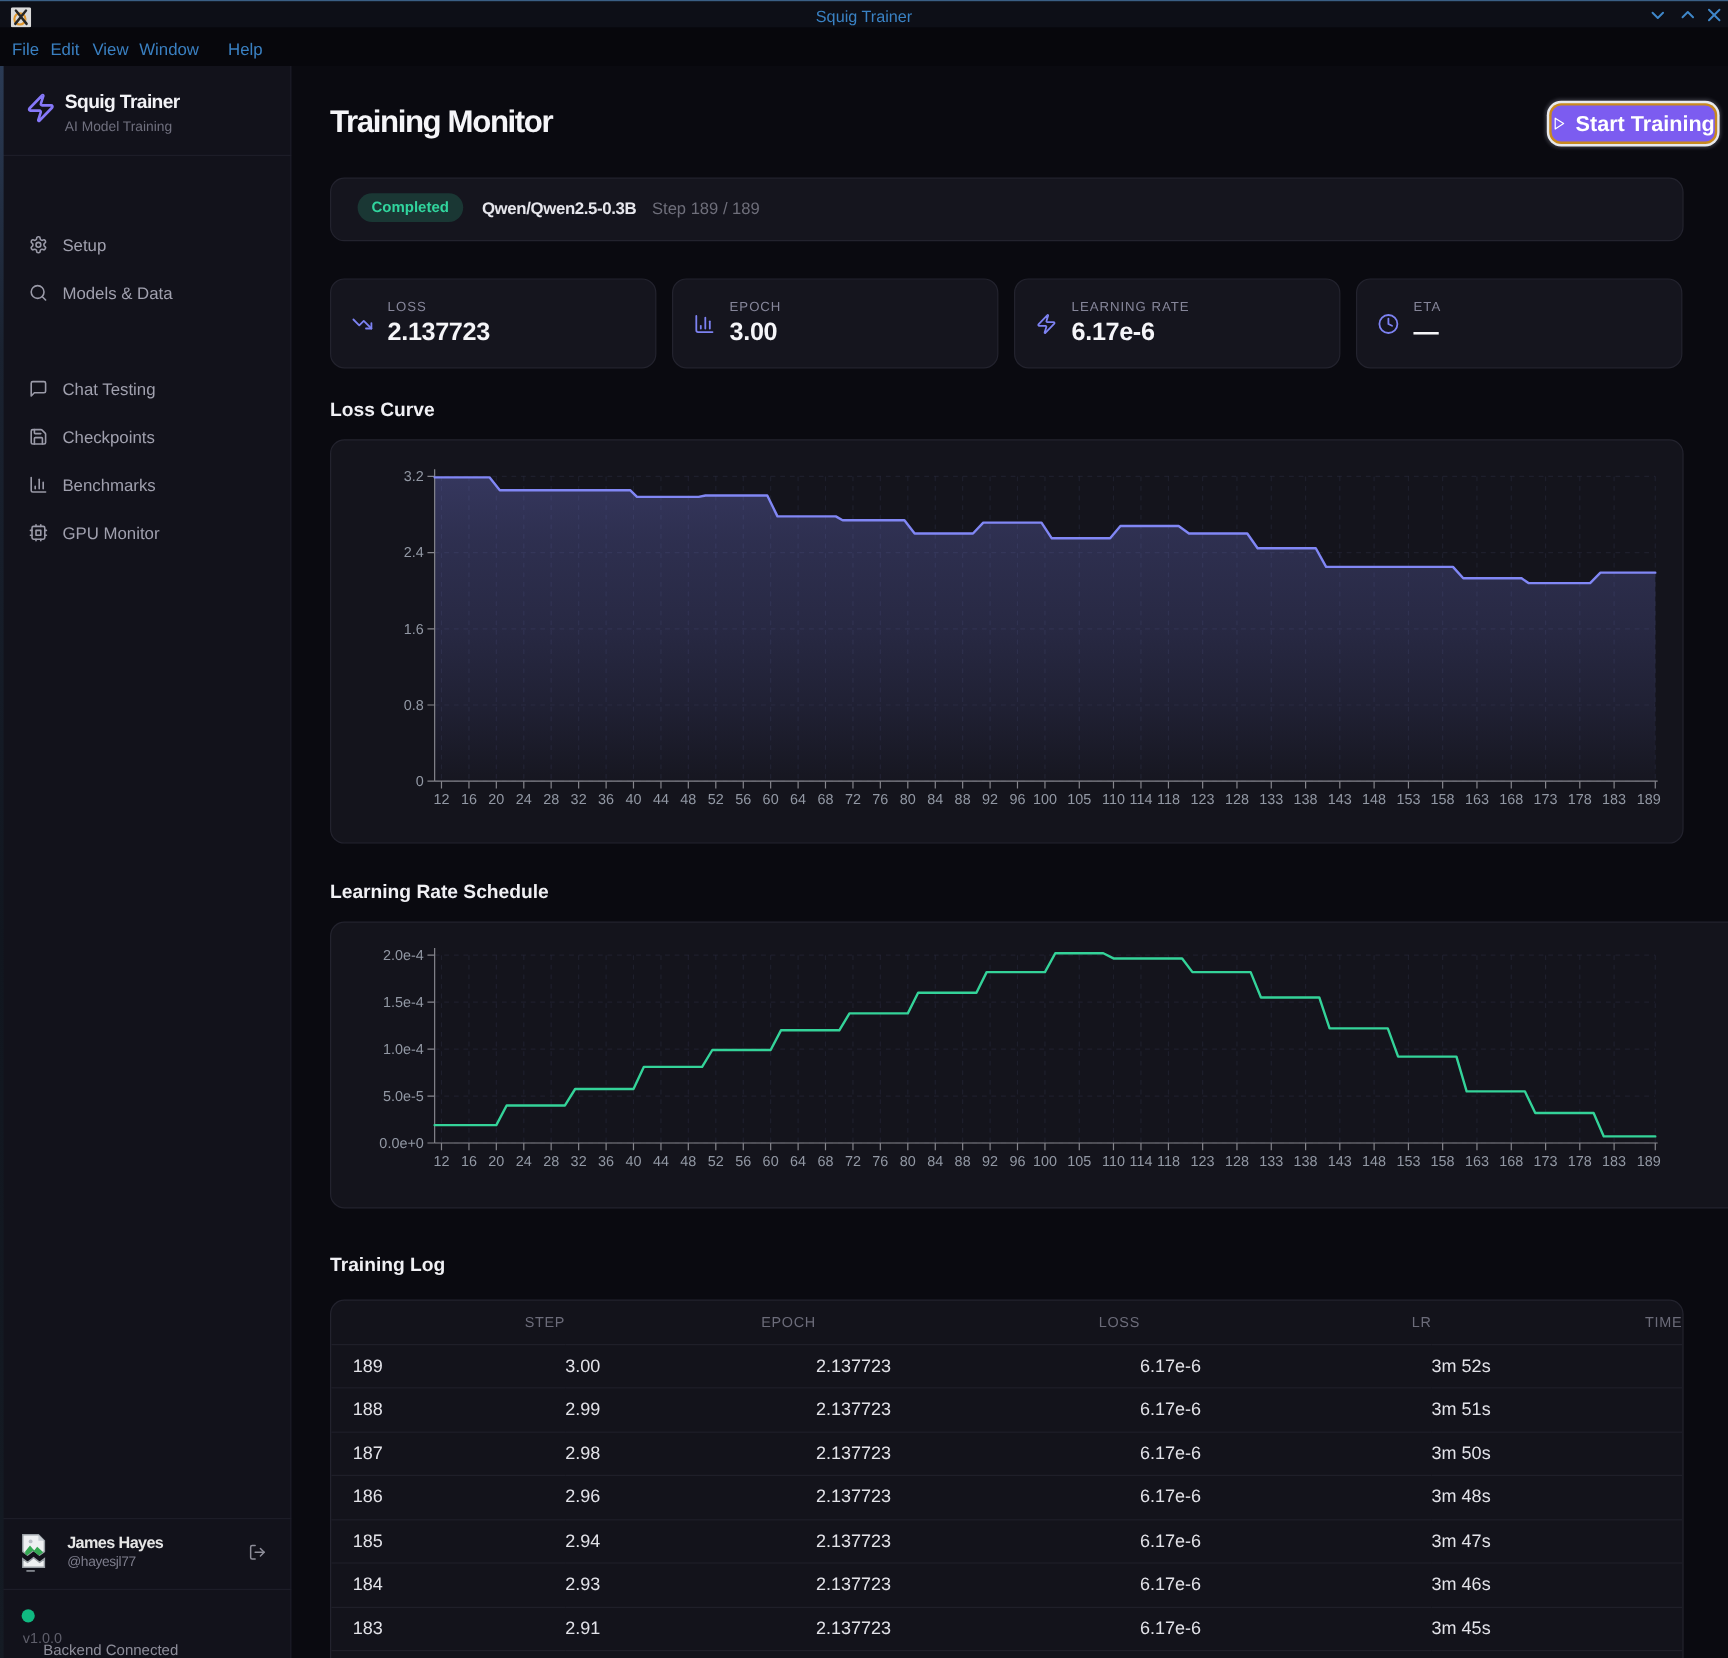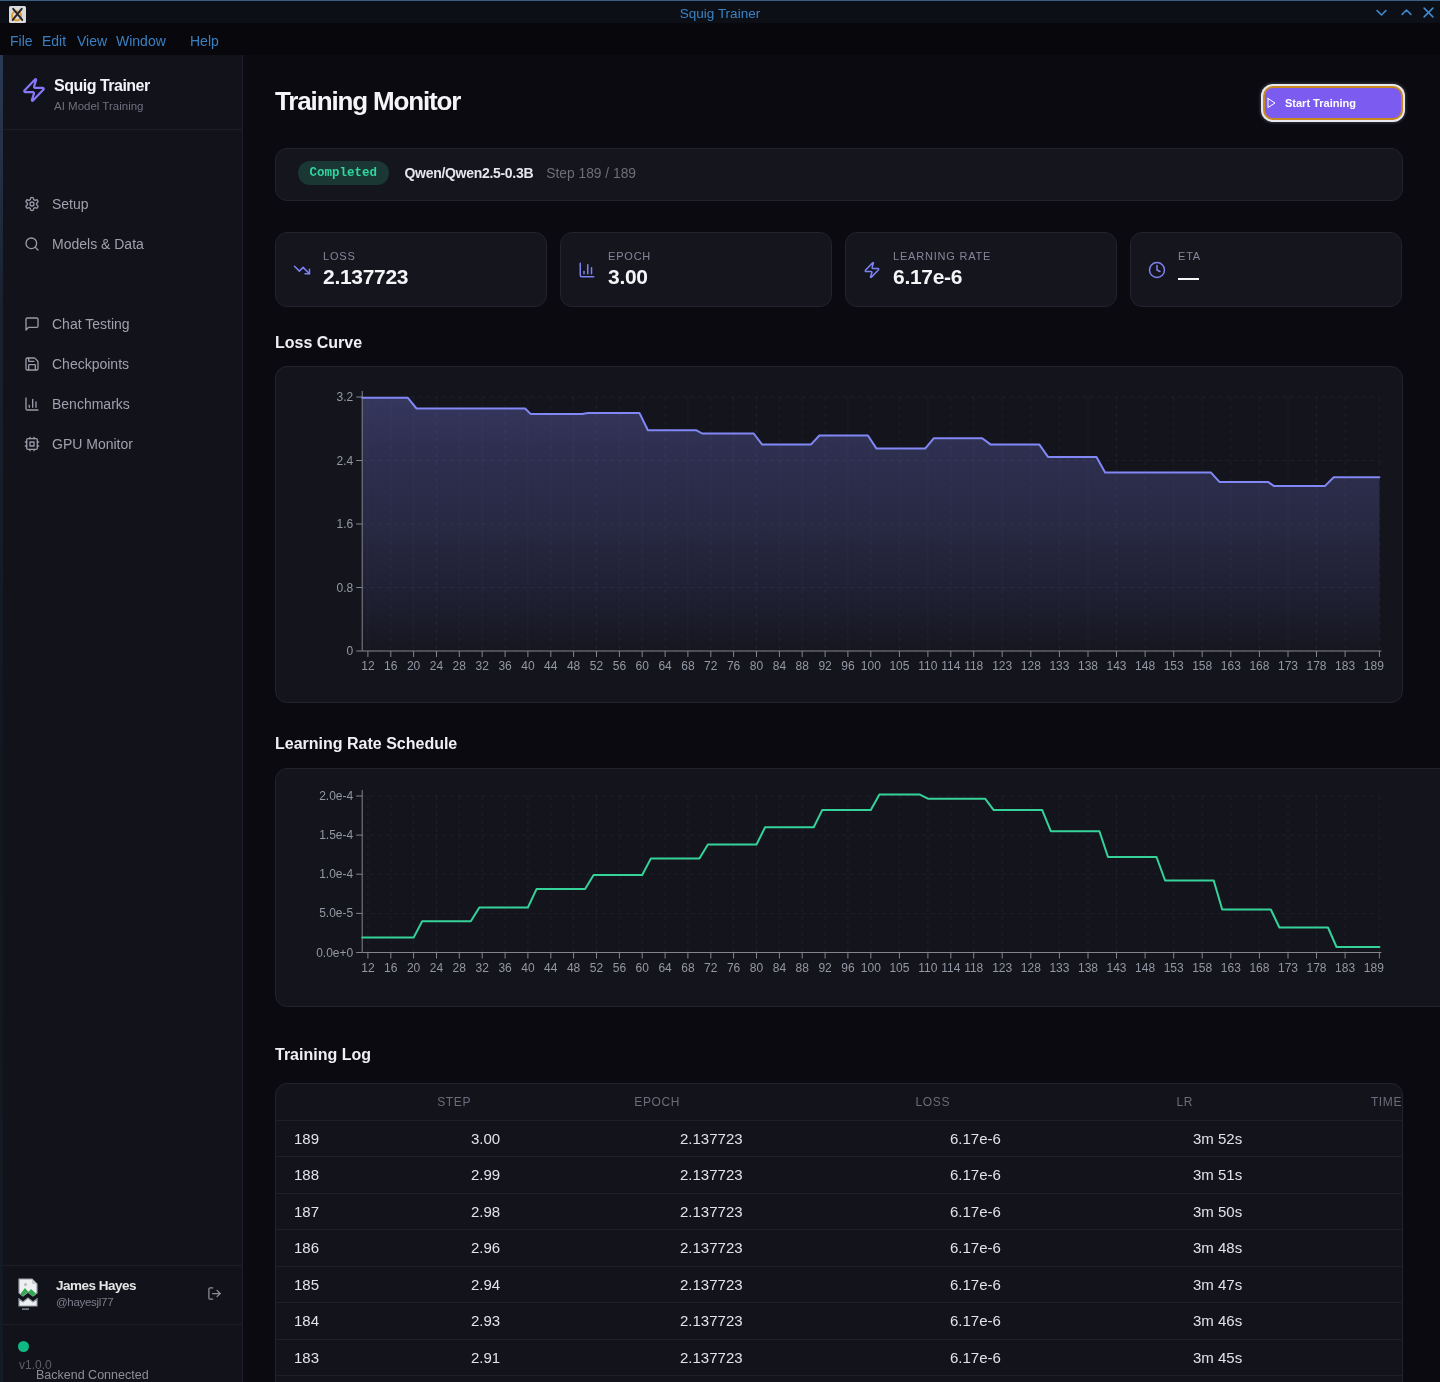--- a/index.html
+++ b/index.html
@@ -26,28 +26,28 @@
 .nico { width:16px; height:16px; display:flex; }
 .nlab { margin-left:12px; font-size:14px; color:#a0a0ae; }
 .nav.sel .nlab { color:#8d8df5; }
 .uname { position:absolute; left:56px; top:1223px; font-size:13.5px; font-weight:bold; color:#e5e5e5; letter-spacing:-0.5px; }
 .uhandle { position:absolute; left:56px; top:1241px; font-size:11.5px; color:#7d7d8c; letter-spacing:-0.3px; }
 .dot { position:absolute; left:18px; top:1286px; width:11px; height:11px; border-radius:50%; background:#10b981; }
 .backend { position:absolute; left:36px; top:1285px; font-size:12.5px; color:#8e8e9a;margin-top:28px; }
 .ver { position:absolute; left:19px; top:1303px; font-size:12px; color:#5f5f6b; }
 #main { position:absolute; left:243px; top:55px; width:1197px; height:1327px; background:#0a0a10; }
 h1 { position:absolute; left:275px; top:86px; font-size:26px; font-weight:bold; color:#f5f5f8; letter-spacing:-1.15px; }
-#startbtn { position:absolute; left:1265px; top:88px; width:136px; height:30px; border-radius:8px;
+#startbtn { position:absolute; left:1293px; top:88px; width:136px; height:30px; border-radius:8px;
   background:#7c5cf0; display:flex; align-items:center; justify-content:flex-start; gap:8px;
   box-shadow:0 0 0 2px #c8891f, 0 0 0 4px #e7e9ee, 0 0 3px 5px rgba(215,215,230,0.22);
-  color:#fff; font-size:11px; font-weight:600; }
+  color:#fff; font-size:18px; font-weight:600; }
 .card { position:absolute; background:#15151e; border:1px solid #23232e; border-radius:12px; }
 #statusc { left:275px; top:148px; width:1128px; height:53px; display:flex; align-items:center; padding-bottom:3px; }
 .pill { margin-left:22px; background:rgba(52,211,153,0.18); color:#31d59e; font-size:12.5px;
-  font-weight:600; padding:5px 11.5px; border-radius:999px;font-family:Liberation Mono, monospace; }
+  font-weight:600; padding:5px 11.5px; border-radius:999px; }
 .model { margin-left:16px; font-size:14px; font-weight:bold; color:#e6e6ec; letter-spacing:-0.3px; }
 .stept { margin-left:13px; font-size:13.8px; color:#6e6e7a; }
 .scard { position:absolute; top:232px; width:272px; height:75px; background:#15151e;
   border:1px solid #23232e; border-radius:12px; display:flex; align-items:center; }
 .sico { margin-left:17px; width:18px; height:18px; display:flex; }
 .stxt { margin-left:12px; }
 .slab { font-size:11px; letter-spacing:0.8px; color:#86869a; }
 .sval { margin-top:3px; font-size:21px; font-weight:bold; color:#f5f5f8; letter-spacing:-0.3px; }
 .sect { position:absolute; left:275px; font-size:16px; font-weight:bold; color:#f0f0f4; }
 #losscard { left:275px; top:366px; width:1128px; height:337px; background:#14141c; }

